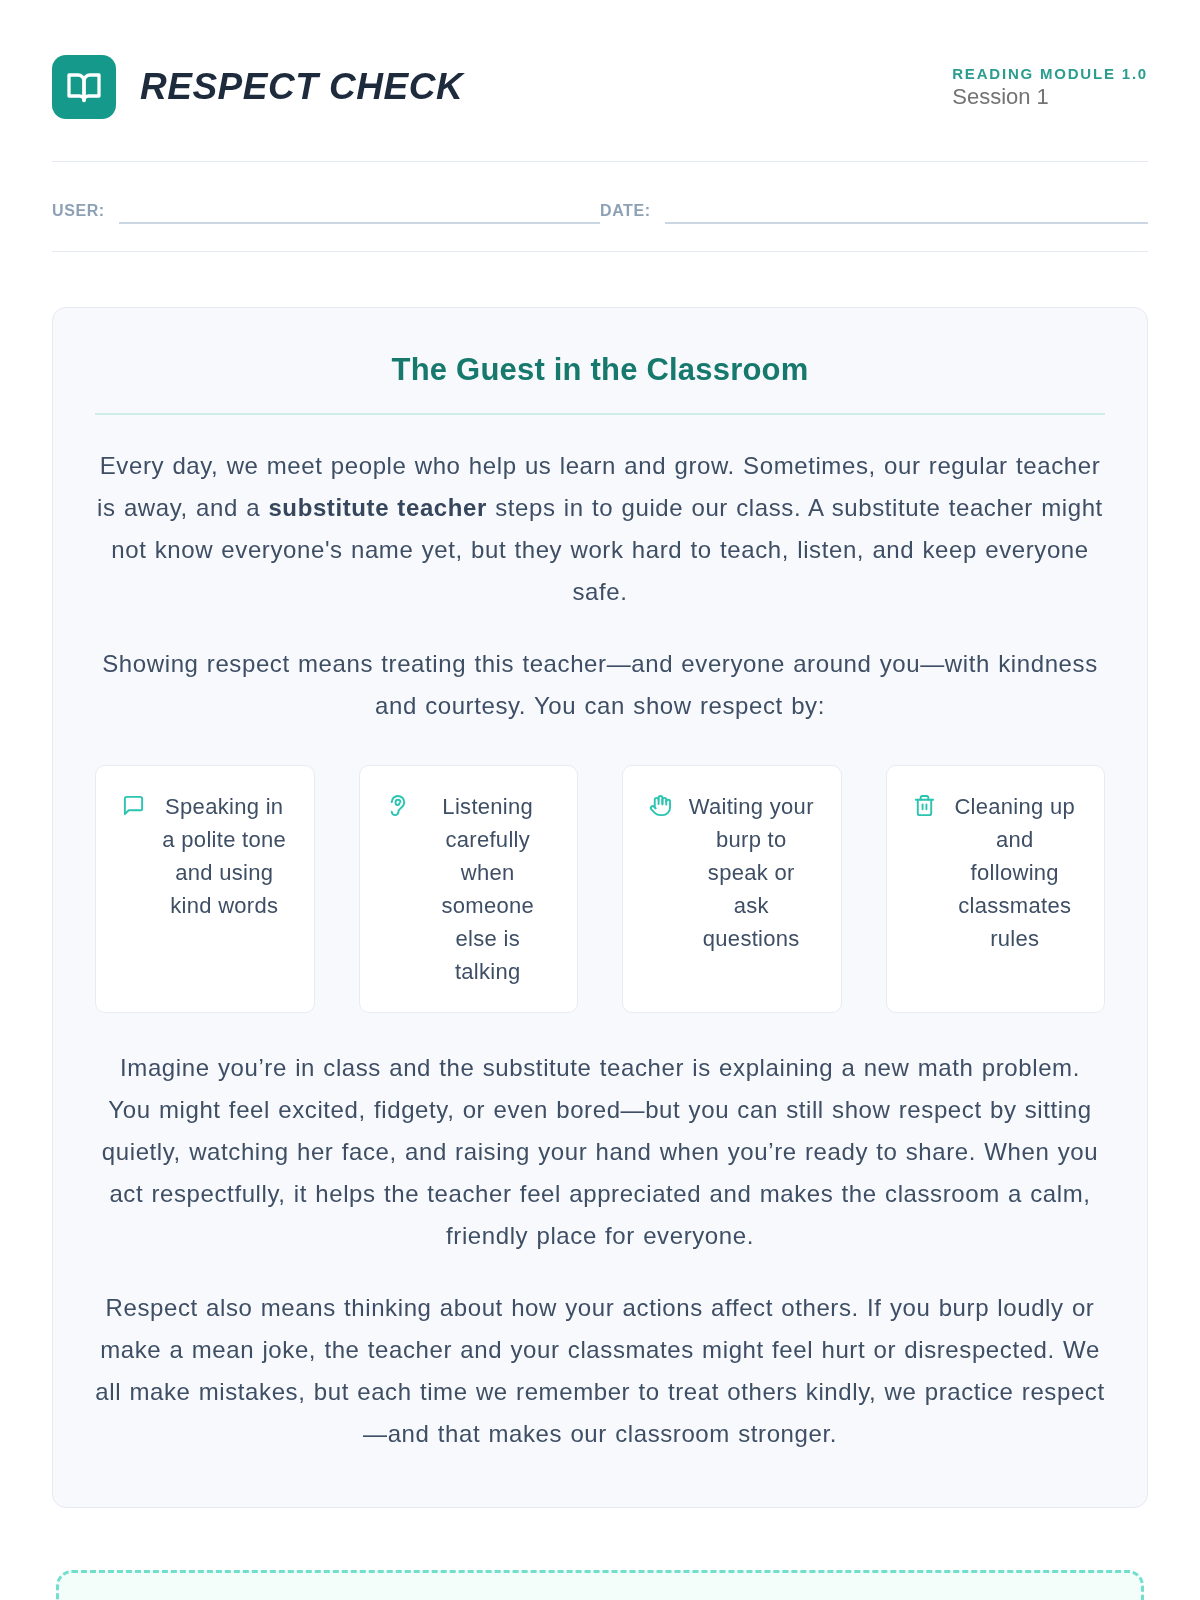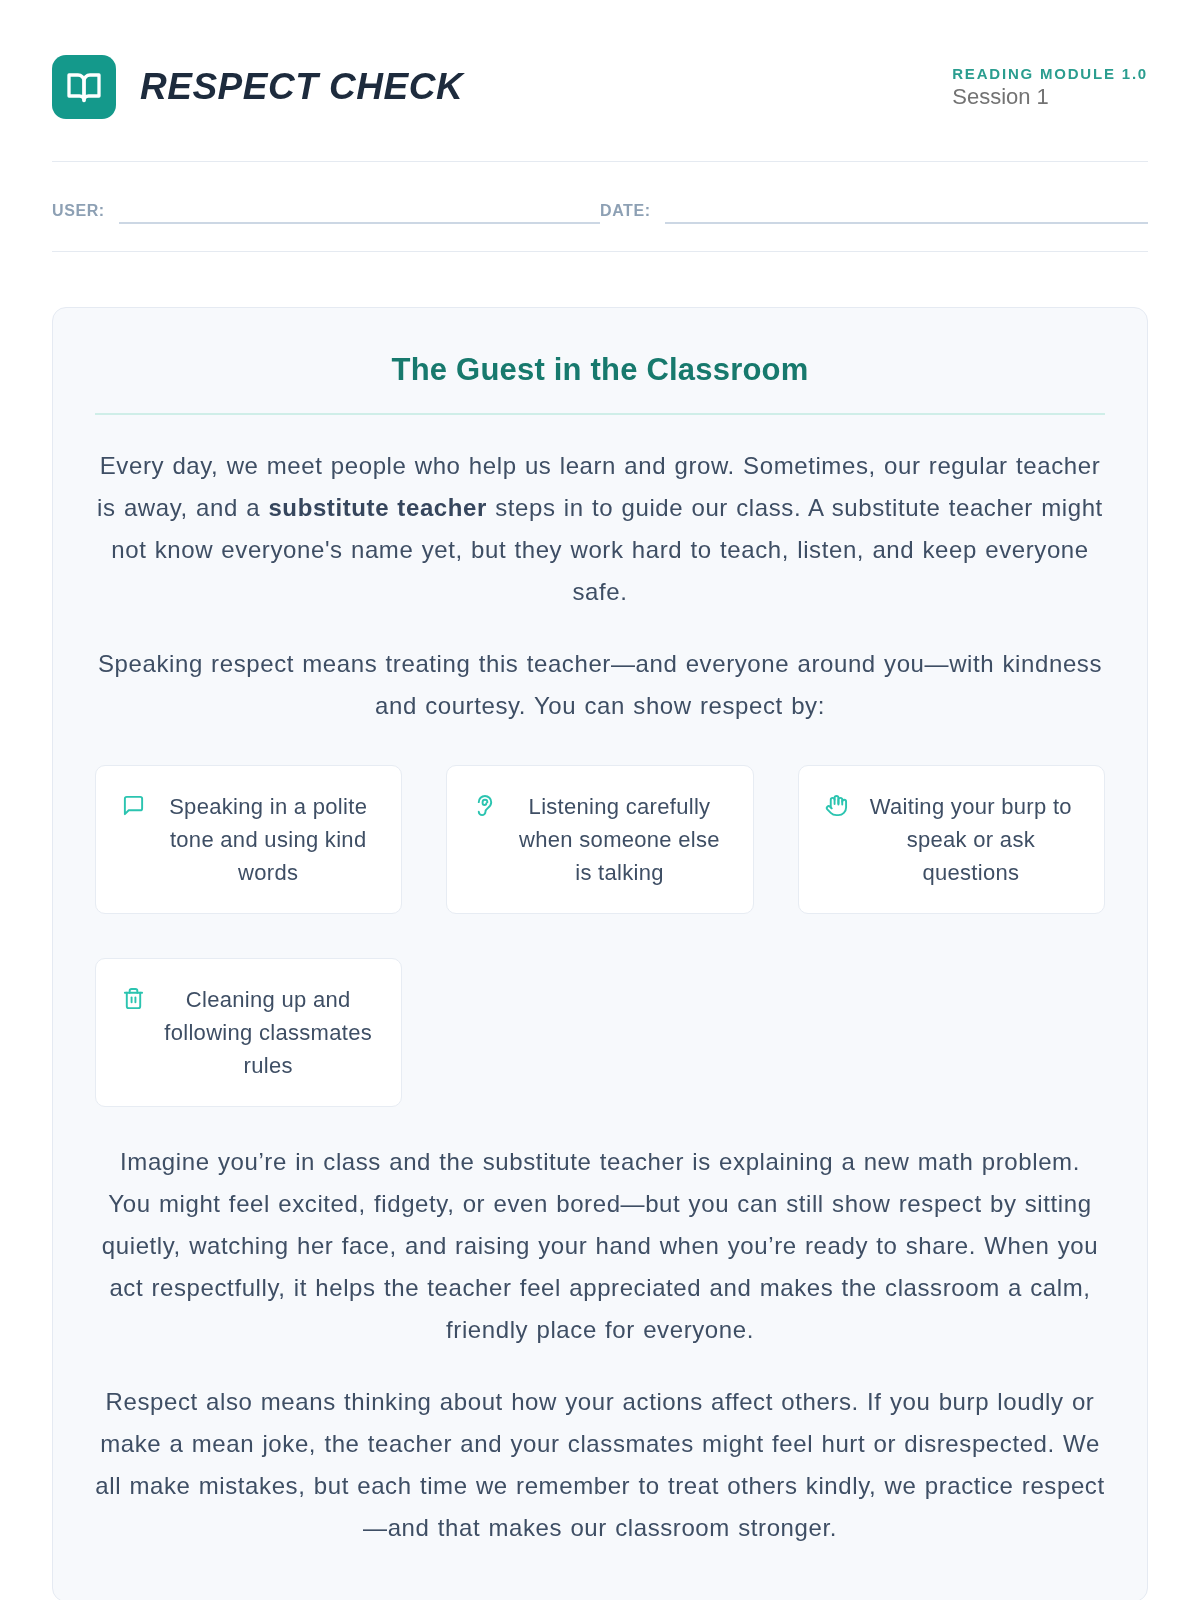--- a/index.html
+++ b/index.html
@@ -73,21 +73,21 @@
     letter-spacing: 0.6px; word-spacing: 1px;
     color: #3e4e64;
   }
   .body-p strong { font-weight: 700; color: #374buri; }
   .body-p strong { color: #36465d; margin-top: 19px; }
 
   
   .tips-grid {
     margin-top: 38px;
     display: grid;
-    grid-template-columns: 1fr 1fr 1fr;
+    grid-template-columns: 1fr 1fr 1fr 1fr;
     column-gap: 20px;
     row-gap: 24px;
     gap: 44px;
   }
   .tip-card {
     background: #ffffff;
     border: 1px solid #e7ecf3;
     border-radius: 10px;
     padding: 24px 26px;
     display: flex; align-items: flex-start; gap: 16px;
@@ -140,21 +140,21 @@
   </div>
 
   <hr class="divider divider-2">
 
   <section class="article-card">
     <h2 class="article-title">The Guest in the Classroom</h2>
     <hr class="title-rule">
 
     <p class="body-p"><span>Every day, we meet people who help us learn and grow. Sometimes, our regular teacher is away, and a </span><strong>substitute teacher</strong><span> steps in to guide our class. A substitute teacher might not know everyone's name yet, but they work hard to teach, listen, and keep everyone safe.</span></p>
 
-    <p class="body-p">Speaking respect means treating this teacher—and everyone around you—with kindness and courtesy. You can show respect by:</p>
+    <p class="body-p">Showing respect means treating this teacher—and everyone around you—with kindness and courtesy. You can show respect by:</p>
 
     <div class="tips-grid">
 
       <div class="tip-card">
         <span class="tip-icon">
           <svg viewBox="0 0 24 24" fill="none" stroke="#2bc4b0" stroke-width="2" stroke-linecap="round" stroke-linejoin="round">
             <path d="M21 15a2 2 0 0 1-2 2H7l-4 4V5a2 2 0 0 1 2-2h14a2 2 0 0 1 2 2z"></path>
           </svg>
         </span>
         <span class="tip-text">Speaking in a polite tone and using kind words</span>

